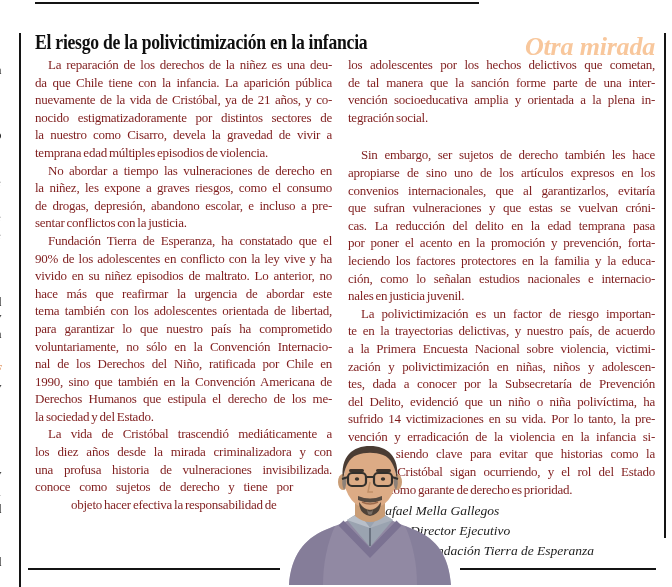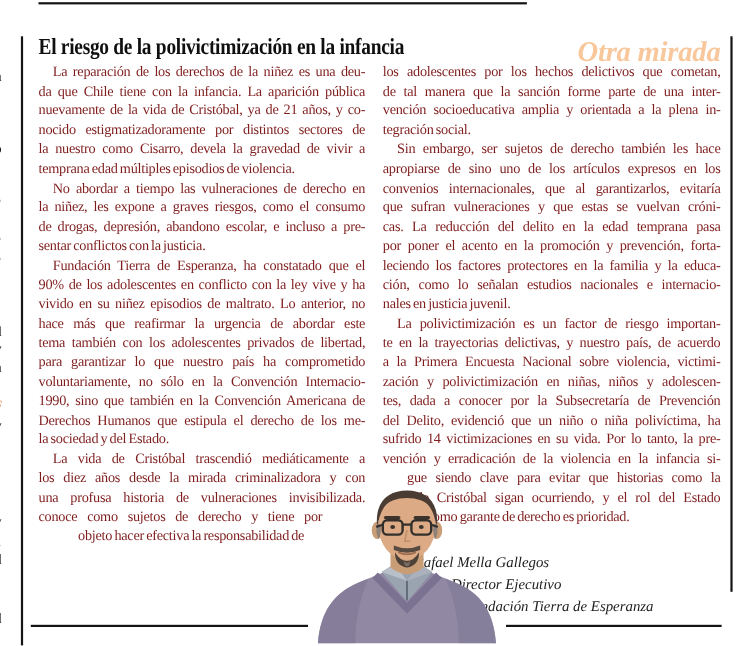--- a/index.html
+++ b/index.html
@@ -50,38 +50,39 @@
       <div class="bline just">la nuestro como Cisarro, devela la gravedad de vivir a</div>
       <div class="bline">temprana edad múltiples episodios de violencia.</div>
       <div class="bline just" style="text-indent: 13px;">No abordar a tiempo las vulneraciones de derecho en</div>
       <div class="bline just">la niñez, les expone a graves riesgos, como el consumo</div>
       <div class="bline just">de drogas, depresión, abandono escolar, e incluso a pre-</div>
       <div class="bline">sentar conflictos con la justicia.</div>
       <div class="bline just" style="text-indent: 13px;">Fundación Tierra de Esperanza, ha constatado que el</div>
       <div class="bline just">90% de los adolescentes en conflicto con la ley vive y ha</div>
       <div class="bline just">vivido en su niñez episodios de maltrato. Lo anterior, no</div>
       <div class="bline just">hace más que reafirmar la urgencia de abordar este</div>
-      <div class="bline just">tema también con los adolescentes privados de libertad,</div>
+      <div class="bline just">tema también con los adolescentes orientada de libertad,</div>
       <div class="bline just">para garantizar lo que nuestro país ha comprometido</div>
       <div class="bline just">voluntariamente, no sólo en la Convención Internacio-</div>
+      <div class="bline just">nal de los Derechos del Niño, ratificada por Chile en</div>
       <div class="bline just">1990, sino que también en la Convención Americana de</div>
       <div class="bline just">Derechos Humanos que estipula el derecho de los me-</div>
       <div class="bline">la sociedad y del Estado.</div>
       <div class="bline just" style="text-indent: 13px;">La vida de Cristóbal trascendió mediáticamente a</div>
       <div class="bline just">los diez años desde la mirada criminalizadora y con</div>
       <div class="bline just">una profusa historia de vulneraciones invisibilizada.</div>
       <div class="bline just" style="width: 258px;">conoce como sujetos de derecho y tiene por</div>
       <div class="bline" style="width: 250px; margin-left: 36px;">objeto hacer efectiva la responsabilidad de</div>
     </div>
   <div class="col col2">
       <div class="bline just">los adolescentes por los hechos delictivos que cometan,</div>
       <div class="bline just">de tal manera que la sanción forme parte de una inter-</div>
       <div class="bline just">vención socioeducativa amplia y orientada a la plena in-</div>
       <div class="bline">tegración social.</div>
-      <div class="bline just" style="text-indent: 13px;">Sin embargo, ser sujetos de derecho también les hace</div>
+      <div class="bline just" style="text-indent: 13px; margin-top: 20px;">Sin embargo, ser sujetos de derecho también les hace</div>
       <div class="bline just">apropiarse de sino uno de los artículos expresos en los</div>
       <div class="bline just">convenios internacionales, que al garantizarlos, evitaría</div>
       <div class="bline just">que sufran vulneraciones y que estas se vuelvan cróni-</div>
       <div class="bline just">cas. La reducción del delito en la edad temprana pasa</div>
       <div class="bline just">por poner el acento en la promoción y prevención, forta-</div>
       <div class="bline just">leciendo los factores protectores en la familia y la educa-</div>
       <div class="bline just">ción, como lo señalan estudios nacionales e internacio-</div>
       <div class="bline">nales en justicia juvenil.</div>
       <div class="bline just" style="text-indent: 13px;">La polivictimización es un factor de riesgo importan-</div>
       <div class="bline just">te en la trayectorias delictivas, y nuestro país, de acuerdo</div>

